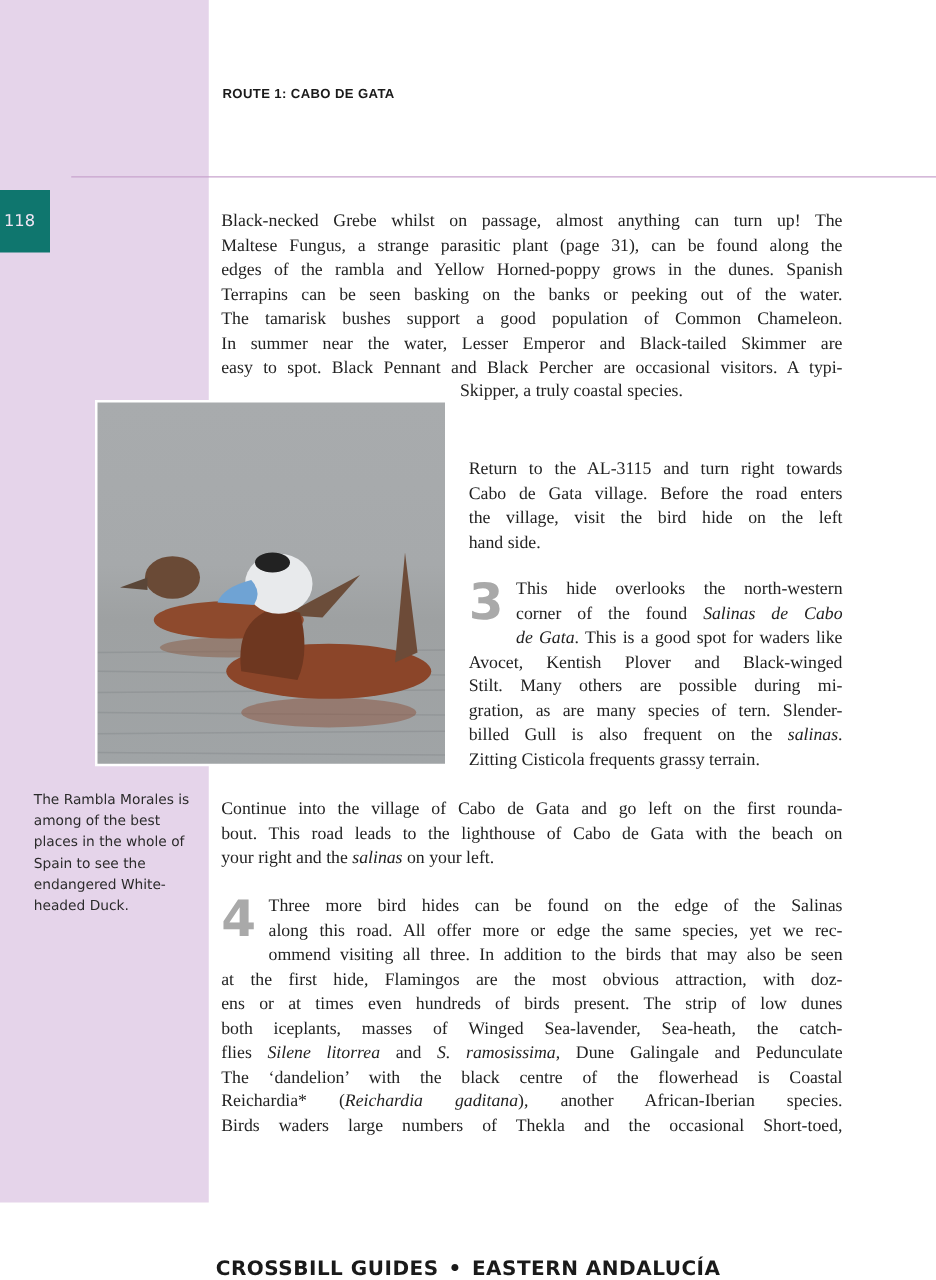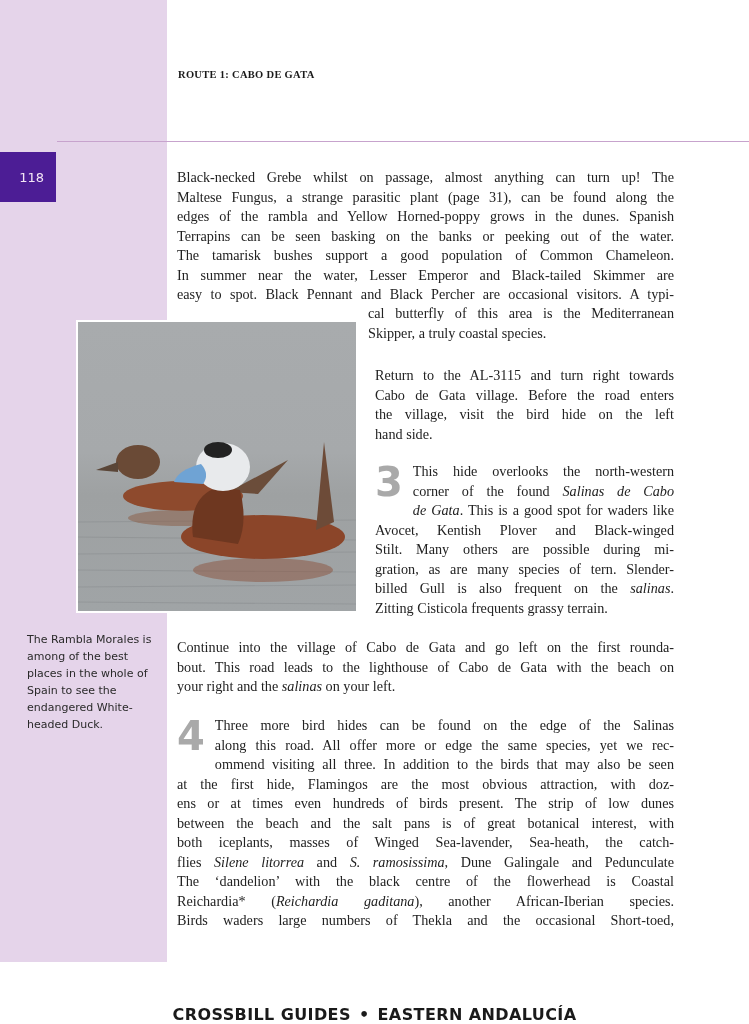--- a/index.html
+++ b/index.html
@@ -11,29 +11,29 @@
     }
     .sidebar-bg {
       position: absolute; left: 0; top: 0; width: 167px; height: 962px;
       background: #e5d4ea;
     }
     .rule {
       position: absolute; left: 57px; top: 141px; width: 692px; height: 1px;
       background: #c7a3cd;
     }
     .page-num {
-      position: absolute; left: 0; top: 152px; width: 56px; height: 50px;
-      background: #4c1d95; color: #f3e6f5;
+      position: absolute; left: 0; top: 152px; width: 40px; height: 50px;
+      background: #0f766e; color: #f3e6f5;
       font-family: "DejaVu Sans", sans-serif; font-size: 13px;
       display: flex; align-items: center; justify-content: flex-end;
       padding-right: 12px; box-sizing: border-box;
     }
     .running-head {
       position: absolute; left: 178px; top: 69px;
-      font-family: Liberation Serif, serif; font-weight: bold;
+      font-family: Liberation Sans, sans-serif; font-weight: bold;
       font-size: 10.5px; letter-spacing: 0.3px; color: #1a1a1a;
     }
     .text {
       font-family: "Liberation Serif", "DejaVu Serif", serif;
       font-size: 14.2px; line-height: 19.5px; text-align: justify;
       color: #222;
     }
     .p1 { position: absolute; left: 177px; top: 168px; width: 497px; }
     .p1 .line { display: block; text-align: justify; text-align-last: justify; white-space: nowrap; }
     .p1-cont { position: absolute; left: 368px; top: 304px; width: 306px; }
@@ -81,21 +81,20 @@
 <div class="text p1">
   <span class="line">Black-necked Grebe whilst on passage, almost anything can turn up! The</span>
   <span class="line">Maltese Fungus, a strange parasitic plant (page 31), can be found along the</span>
   <span class="line">edges of the rambla and Yellow Horned-poppy grows in the dunes. Spanish</span>
   <span class="line">Terrapins can be seen basking on the banks or peeking out of the water.</span>
   <span class="line">The tamarisk bushes support a good population of Common Chameleon.</span>
   <span class="line">In summer near the water, Lesser Emperor and Black-tailed Skimmer are</span>
   <span class="line">easy to spot. Black Pennant and Black Percher are occasional visitors. A typi-</span>
 </div>
 <div class="text p1-cont">
-  <span class="line">cal butterfly of this area is the Mediterranean</span>
   <span class="line last">Skipper, a truly coastal species.</span>
 </div>
 
 <div class="text p2">
   <span class="line">Return to the AL-3115 and turn right towards</span>
   <span class="line">Cabo de Gata village. Before the road enters</span>
   <span class="line">the village, visit the bird hide on the left</span>
   <span class="line last">hand side.</span>
 </div>
 
@@ -154,21 +153,20 @@
   <span class="line last"><span>your right and the</span> <em>salinas</em> <span>on your left.</span></span>
 </div>
 
 <div class="text p5">
   <span class="dropcap">4</span>
   <span class="line">Three more bird hides can be found on the edge of the Salinas</span>
   <span class="line">along this road. All offer more or edge the same species, yet we rec-</span>
   <span class="line">ommend visiting all three. In addition to the birds that may also be seen</span>
   <span class="line">at the first hide, Flamingos are the most obvious attraction, with doz-</span>
   <span class="line">ens or at times even hundreds of birds present. The strip of low dunes</span>
-  <span class="line">between the beach and the salt pans is of great botanical interest, with</span>
   <span class="line">both iceplants, masses of Winged Sea-lavender, Sea-heath, the catch-</span>
   <span class="line"><span>flies</span> <em>Silene litorrea</em> <span>and</span> <em>S. ramosissima</em><span>, Dune Galingale and Pedunculate</span></span>
   <span class="line">The ‘dandelion’ with the black centre of the flowerhead is Coastal</span>
   <span class="line"><span>Reichardia* (</span><em>Reichardia gaditana</em><span>), another African-Iberian species.</span></span>
   <span class="line">Birds waders large numbers of Thekla and the occasional Short-toed,</span>
 </div>
 
 <div class="footer">
   <span>CROSSBILL GUIDES</span><span class="sep">•</span><span>EASTERN ANDALUCÍA</span>
 </div>

